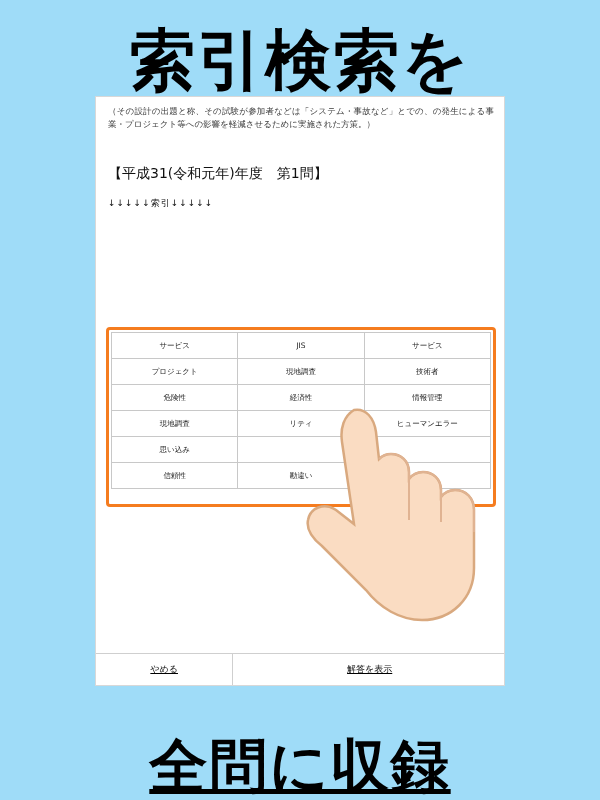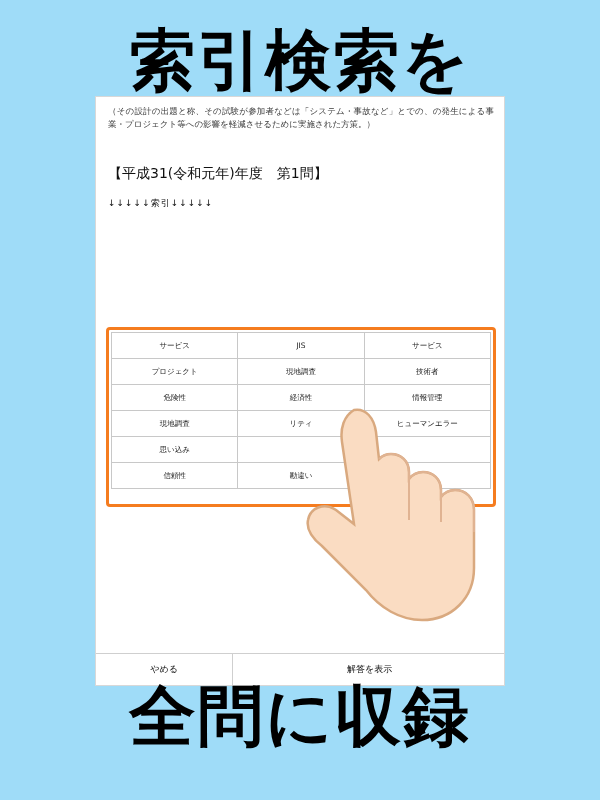--- a/index.html
+++ b/index.html
@@ -23,22 +23,23 @@
     font-weight: bold;
     color: #000000;
     letter-spacing: 2px;
     line-height: 1;
   }
   .promo-top {
     top: 28px;
     font-size: 66px;
   }
   .promo-bottom {
-    top: 684px;
-    font-size: 66px;
+    top: 737px;
+    font-size: 58px;
+    text-decoration: underline;
   }
   .device {
     position: absolute;
     left: 95px;
     top: 96px;
     width: 410px;
     height: 590px;
     background: #ffffff;
     border: 1px solid #d8d8d8;
     box-sizing: border-box;
@@ -123,20 +124,21 @@
   .bottombar {
     position: absolute;
     left: 0;
     bottom: 0;
     width: 410px;
     height: 32px;
     background: #f7f7f7;
     border-top: 1px solid #cfcfcf;
     display: flex;
     box-sizing: border-box;
+    text-decoration: underline;
   }
   .bottombar .btn {
     flex: 1;
     display: flex;
     align-items: center;
     justify-content: center;
     font-size: 9px;
     font-family: "DejaVu Sans", sans-serif;
     color: #111;
     border-right: 1px solid #cfcfcf;

